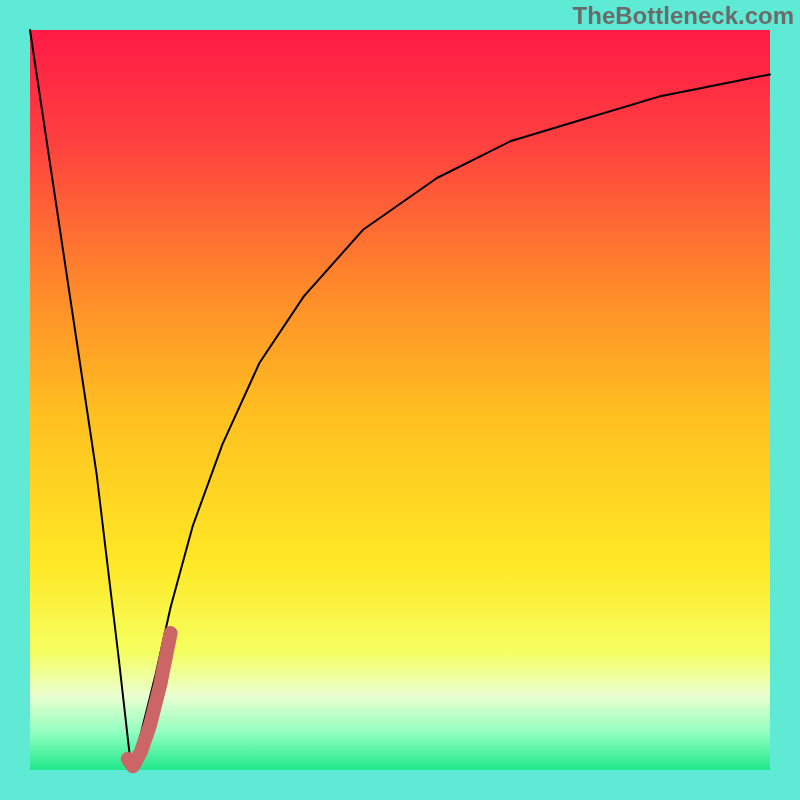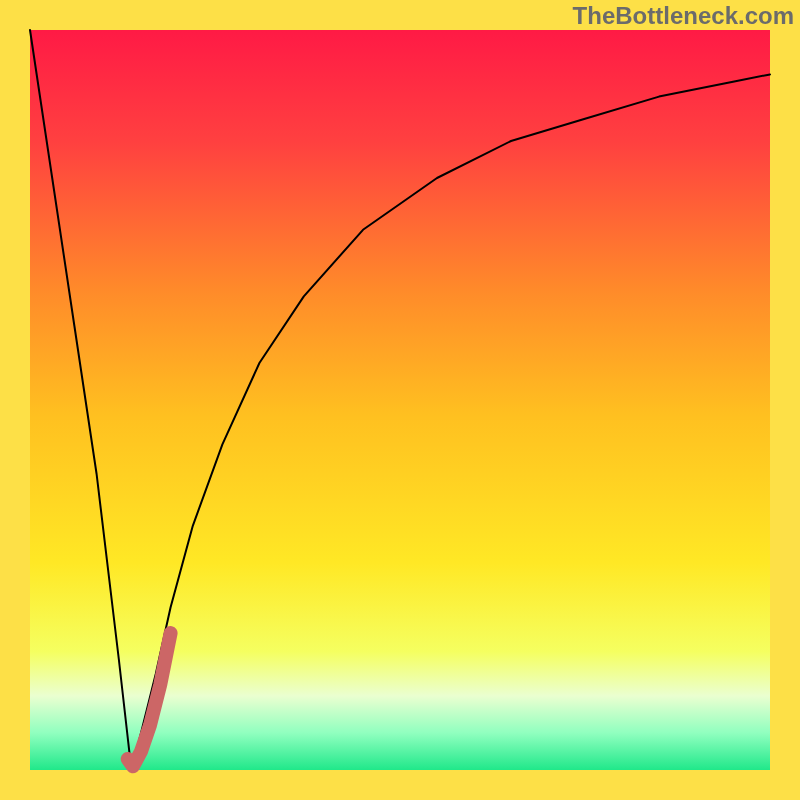--- a/index.html
+++ b/index.html
@@ -9,21 +9,21 @@
     height: 800px;
     background: #000;
     overflow: hidden;
   }
   .frame {
     position: absolute;
     left: 0;
     top: 0;
     width: 800px;
     height: 800px;
-    background: #fde047;
+    background: #5eead4;
   }
   .plot {
     position: absolute;
     left: 30px;
     top: 30px;
     width: 740px;
     height: 740px;
     
   }
   .watermark {

